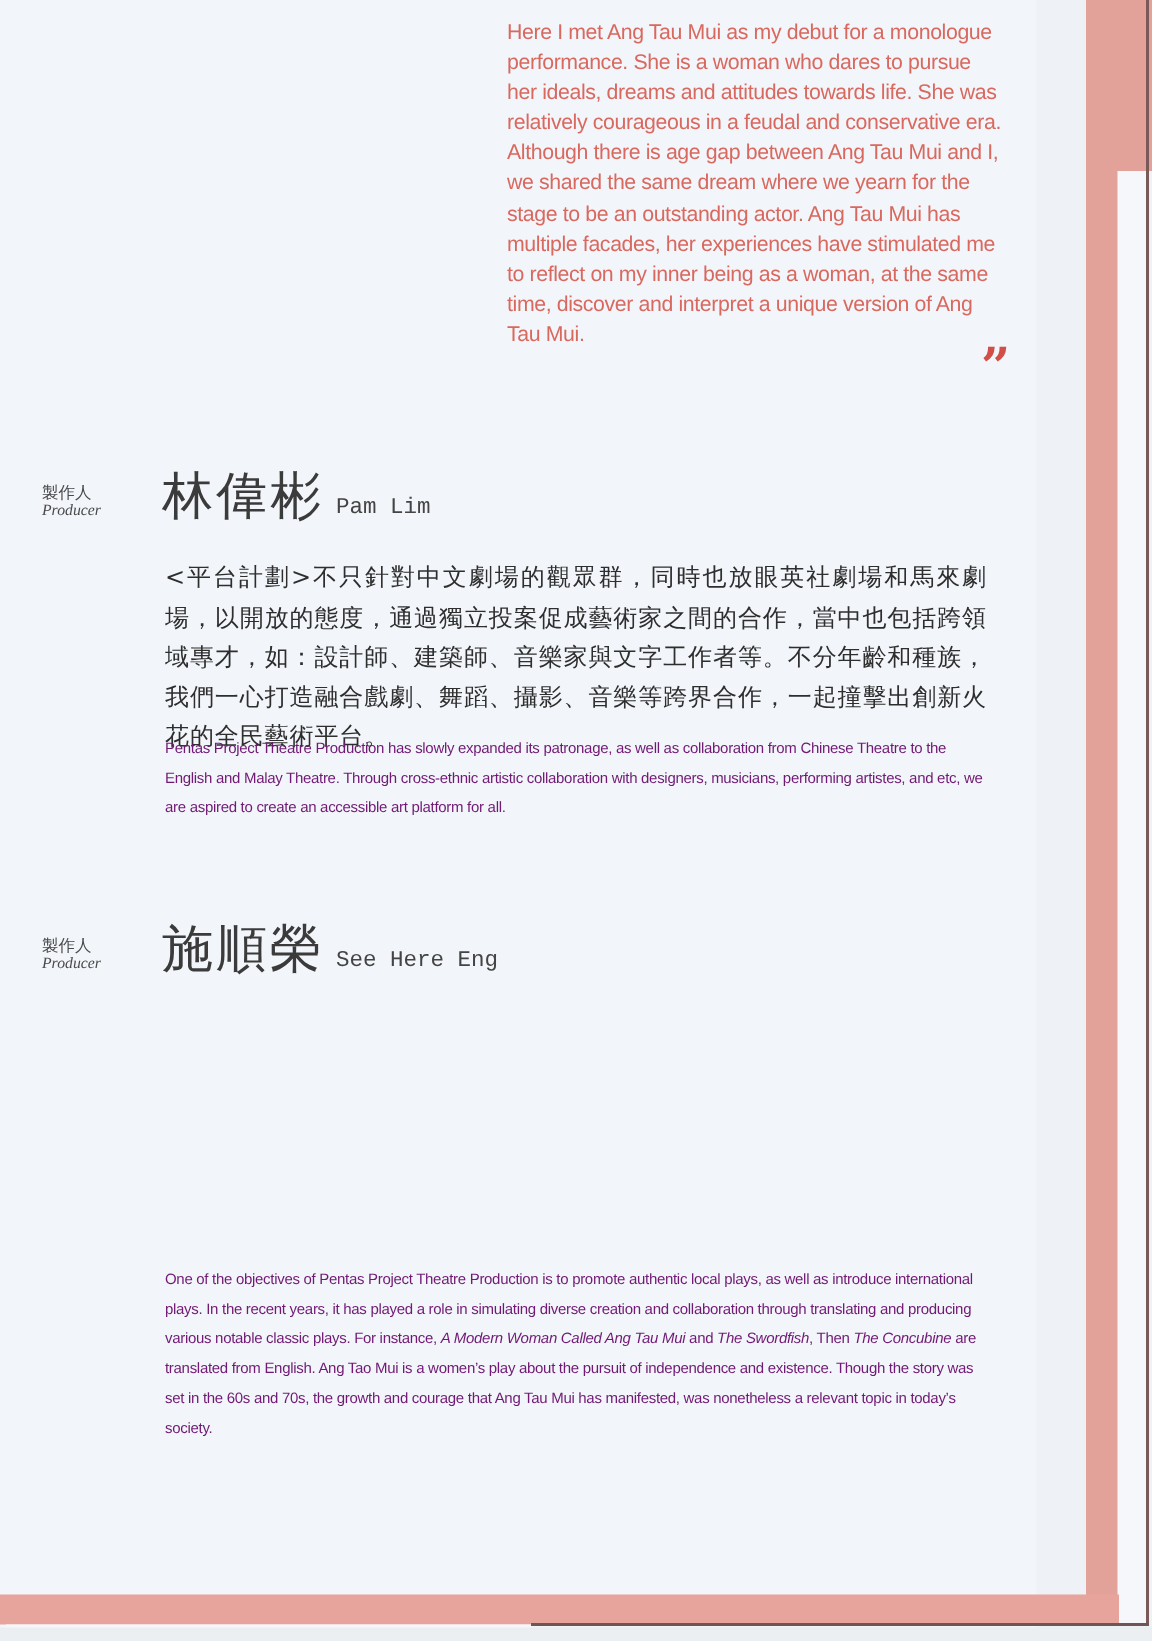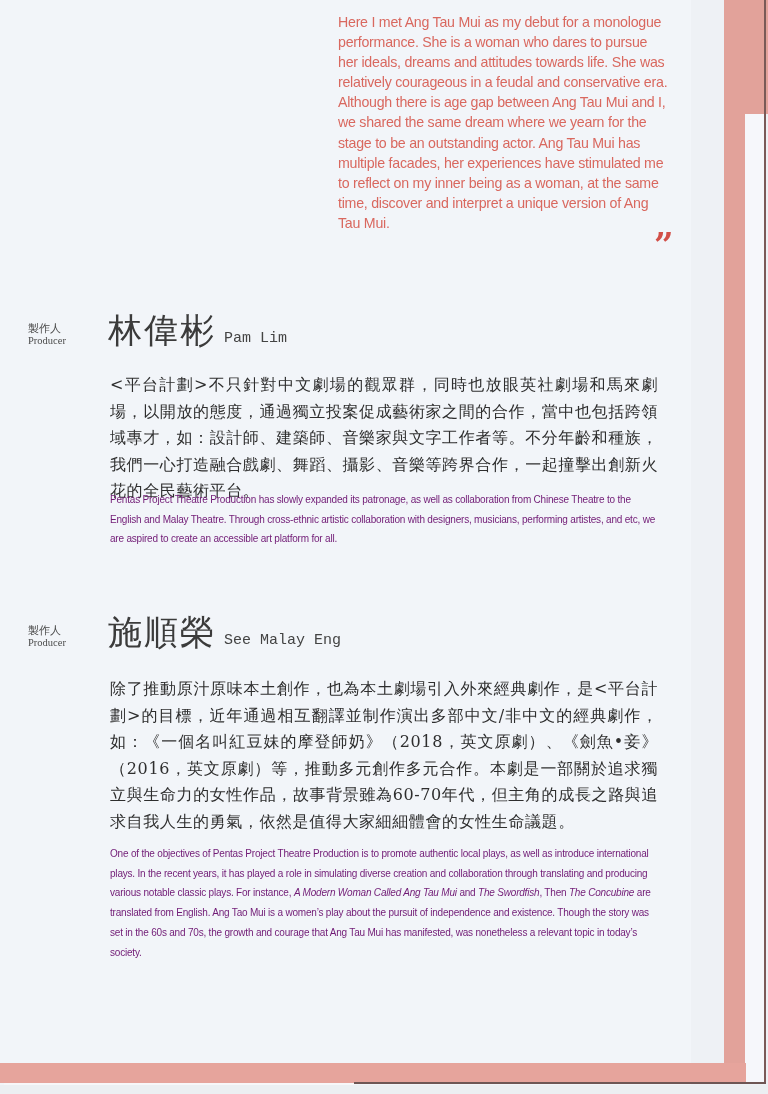--- a/index.html
+++ b/index.html
@@ -103,20 +103,21 @@
     .role .zh {
       display: block;
       font-size: 11px;
       line-height: 13px;
     }
     .role .en {
       display: block;
       font-family: "Liberation Serif", serif;
       font-size: 10.5px;
       line-height: 12px;
+      font-style: italic;
     }
     .name {
       position: absolute;
       color: #3b3b3b;
       white-space: nowrap;
     }
     .name .zh {
       font-family: Liberation Sans, sans-serif;
       font-size: 34px;
       letter-spacing: 2px;
@@ -166,23 +167,22 @@
     <span class="zh">林偉彬</span><span class="en">Pam Lim</span>
   </div>
   <div class="para-zh" style="top:372px;">&lt;平台計劃&gt;不只針對中文劇場的觀眾群，同時也放眼英社劇場和馬來劇場，以開放的態度，通過獨立投案促成藝術家之間的合作，當中也包括跨領域專才，如：設計師、建築師、音樂家與文字工作者等。不分年齡和種族，我們一心打造融合戲劇、舞蹈、攝影、音樂等跨界合作，一起撞擊出創新火花的全民藝術平台。</div>
   <div class="para-en" style="top:490px;">Pentas Project Theatre Production has slowly expanded its patronage, as well as collaboration from Chinese Theatre to the English and Malay Theatre. Through cross-ethnic artistic collaboration with designers, musicians, performing artistes, and etc, we are aspired to create an accessible art platform for all.</div>
 
   <div class="role" style="left:28px; top:624px;">
     <span class="zh">製作人</span>
     <span class="en">Producer</span>
   </div>
   <div class="name" style="left:108px; top:610px;">
-    <span class="zh">施順榮</span><span class="en">See Malay Eng</span>
+    <span class="zh">施順榮</span><span class="en">See Here Eng</span>
   </div>
-  <div class="para-zh" style="top:676px;">除了推動原汁原味本土創作，也為本土劇場引入外來經典劇作，是&lt;平台計劃&gt;的目標，近年通過相互翻譯並制作演出多部中文/非中文的經典劇作，如：《一個名叫紅豆妹的摩登師奶》（2018，英文原劇）、《劍魚•妾》（2016，英文原劇）等，推動多元創作多元合作。本劇是一部關於追求獨立與生命力的女性作品，故事背景雖為60-70年代，但主角的成長之路與追求自我人生的勇氣，依然是值得大家細細體會的女性生命議題。</div>
   <div class="para-en" style="top:844px;"><span>One of the objectives of Pentas Project Theatre Production is to promote authentic local plays, as well as introduce international plays. In the recent years, it has played a role in simulating diverse creation and collaboration through translating and producing various notable classic plays. For instance, </span><i>A Modern Woman Called Ang Tau Mui</i><span> and </span><i>The Swordfish</i><span>, Then </span><i>The Concubine</i><span> are translated from English. Ang Tao Mui is a women’s play about the pursuit of independence and existence. Though the story was set in the 60s and 70s, the growth and courage that Ang Tau Mui has manifested, was nonetheless a relevant topic in today’s society.</span></div>
 
   <div class="frame-right"></div>
   <div class="frame-right-upper"></div>
   <div class="inset-strip"></div>
   <div class="edge-line"></div>
   <div class="frame-bottom"></div>
   <div class="bottom-rule-light"></div>
   <div class="bottom-rule-dark"></div>
   <div class="below-strip"></div>

